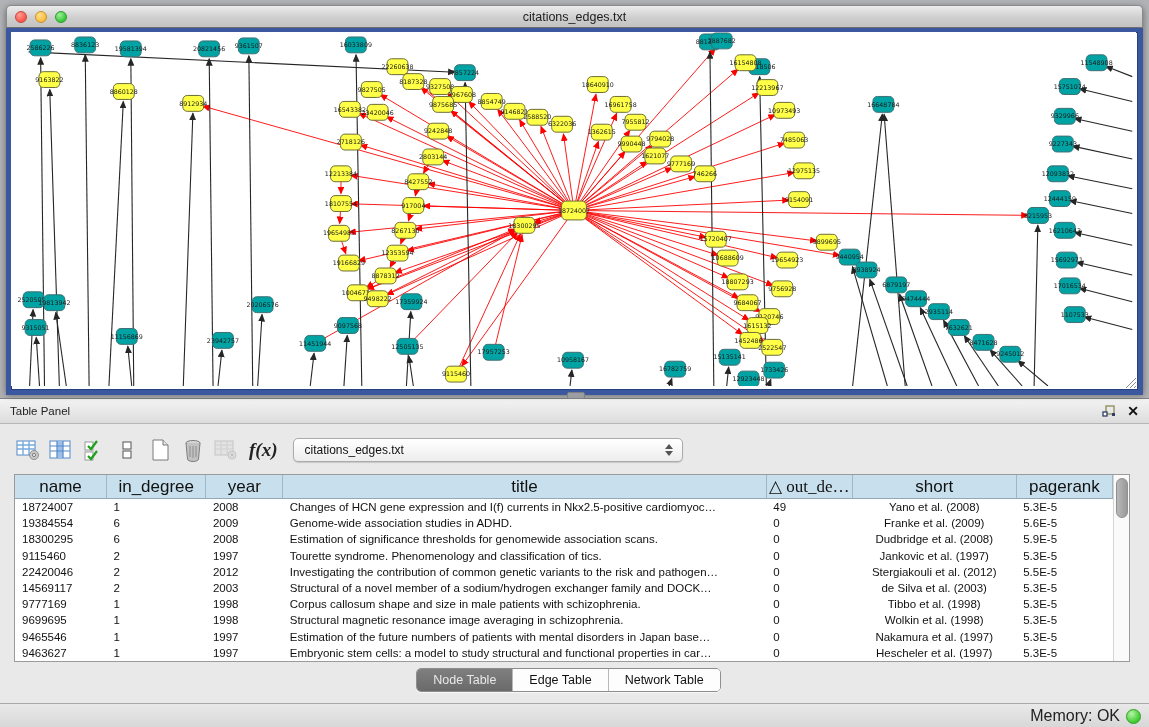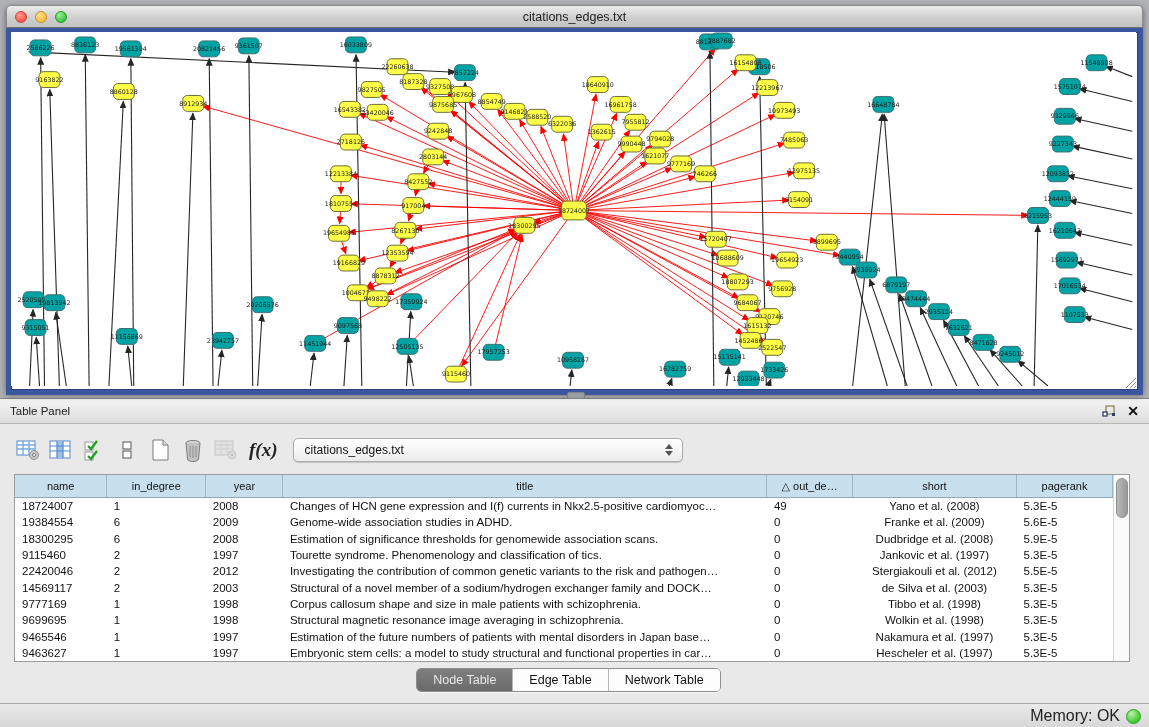--- a/index.html
+++ b/index.html
@@ -44,21 +44,21 @@
   .dd-label{margin-left:10px;flex:1;}
   .dd-arrows{width:18px;display:flex;flex-direction:column;align-items:center;gap:2px;margin-right:4px;}
   .dd-arrows i{width:0;height:0;border-left:4px solid transparent;border-right:4px solid transparent;}
   .dd-up{border-bottom:5px solid #555;}
   .dd-down{border-top:5px solid #555;}
 
   .tablewrap{position:absolute;left:14px;right:19px;top:50px;height:186px;border:1px solid #9b9b9b;
     background:#fff;display:flex;}
   table{border-collapse:collapse;table-layout:fixed;font-size:11.5px;color:#111;}
   th{background:#c8e0ee;border-right:1px solid #9db7c6;border-bottom:1px solid #8fa9b8;font-weight:normal;
-    font-size:11px;height:20px;text-align:center;overflow:hidden;white-space:nowrap;}
+    font-size:17px;height:20px;text-align:center;overflow:hidden;white-space:nowrap;}
   td{height:16px;padding:0 0 0 7px;overflow:hidden;white-space:nowrap;text-overflow:ellipsis;}
   td.center{text-align:center;padding:0;}
   .vscroll{width:15px;background:#fafafa;border-left:1px solid #d4d4d4;position:relative;}
   .vthumb{position:absolute;top:3px;left:2px;width:10px;height:38px;border-radius:6px;
     background:linear-gradient(90deg,#b9b9b9,#989898);border:1px solid #909090;}
 
   .tabbar{position:absolute;left:0;right:12px;top:244px;display:flex;justify-content:center;}
   .seg{display:inline-flex;border:1px solid #8d8d8d;border-radius:5px;overflow:hidden;background:#fff;
     box-shadow:0 1px 1px rgba(255,255,255,.7);}
   .seg button{border:none;background:#fdfdfd;font-size:12.5px;padding:4px 16px;color:#111;
@@ -514,21 +514,21 @@
     </div>
 
     <div class="tablewrap">
       <table>
         <thead>
             <tr id="thead-row">
               <th style="width: 90px;">name</th>
               <th style="width: 97px;">in_degree</th>
               <th style="width: 75px;">year</th>
               <th style="width: 482px;">title</th>
-              <th style="width: 83px;">△ out_de…</th>
+              <th style="width: 83px; font-family: Liberation Serif, serif;">△ out_de…</th>
               <th style="width: 162px;">short</th>
               <th style="width: 94px;">pagerank</th>
             </tr>
           </thead>
         <tbody id="tbody-rows">
             <tr>
               <td>18724007</td>
               <td>1</td>
               <td>2008</td>
               <td>Changes of HCN gene expression and I(f) currents in Nkx2.5-positive cardiomyoc…</td>

